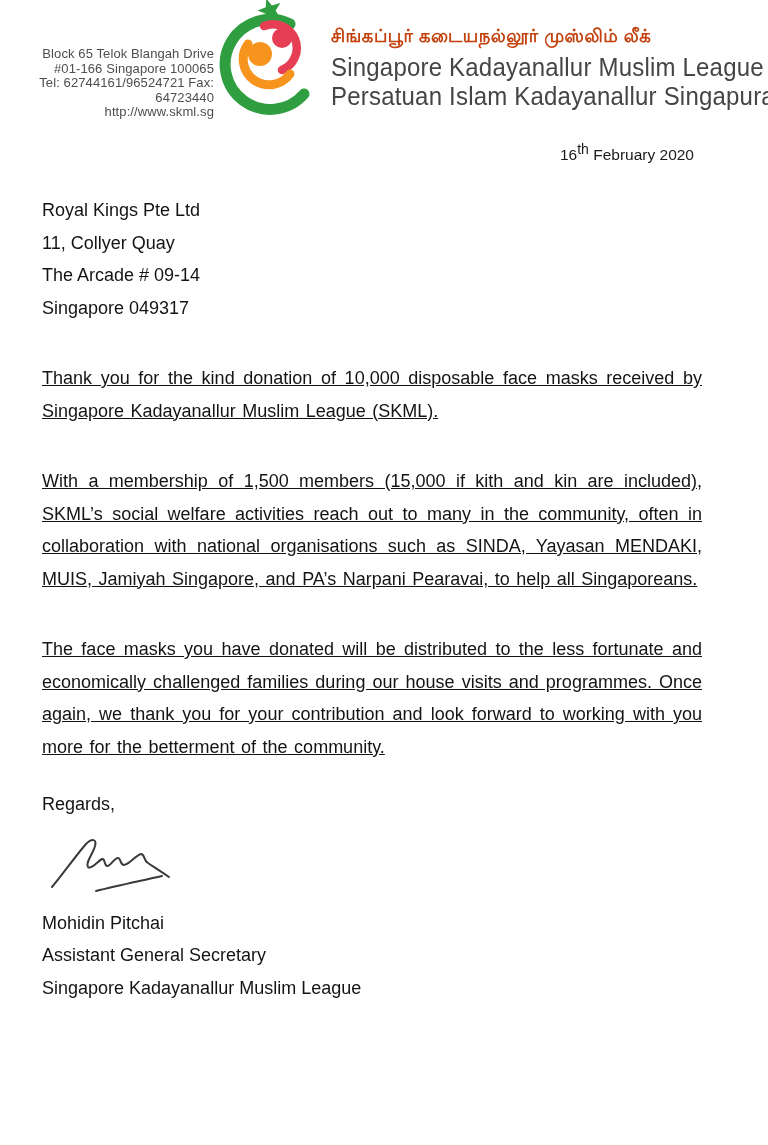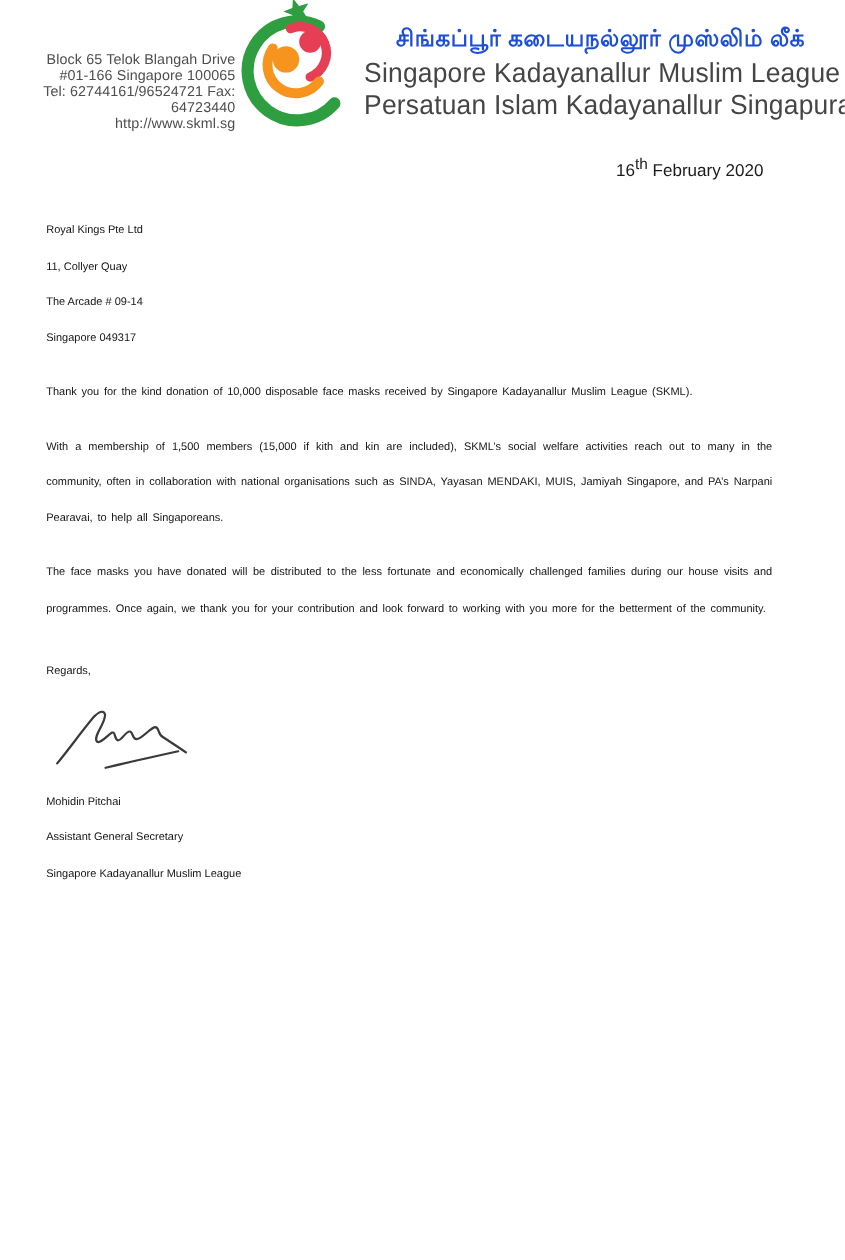--- a/index.html
+++ b/index.html
@@ -34,26 +34,25 @@
     top: 0px; left: 214px;
     width: 112px; height: 126px;
   }
   .lh-names {
     position: absolute;
     top: 20px; left: 331px;
     width: 430px;
     white-space: nowrap;
   }
   .lh-tamil {
-    font-size: 21px;
+    font-size: 18px;
     font-weight: 700;
-    color: #1d4ed8;
+    color: #c2410c;
     line-height: 32px;
     letter-spacing: 0.5px;
-    text-align: center;
   }
   .lh-english, .lh-malay {
     font-size: 24px;
     font-weight: 400;
     color: #454545;
     line-height: 29px;
     letter-spacing: 0.2px;
     transform: scaleY(1.04);
     transform-origin: left top;
   }
@@ -64,31 +63,32 @@
     top: 141px; right: 74px;
     font-size: 15.5px;
     color: #1b1b1b;
   }
   .dateline sup { font-size: 14px; }
 
   .content {
     position: absolute;
     top: 194px; left: 42px;
     width: 660px;
-    font-size: 10px;
+    font-size: 18px;
     line-height: 32.5px;
     color: #141414;
   }
   .recipient div { line-height: 32.5px; }
   .salutation { margin-top: 23px; }
   .para {
-    margin-top: 17px;
+    margin-top: 38px;
     text-align: justify;
     text-align-last: left;
     word-spacing: 1.5px;
+    text-decoration: underline;
   }
   .closing { margin-top: 25px; }
   .signature {
     margin-top: 6px;
     margin-left: 2px;
     display: block;
   }
   .signoff { margin-top: 8px; }
   .signoff div { line-height: 32.5px; }
 </style>

